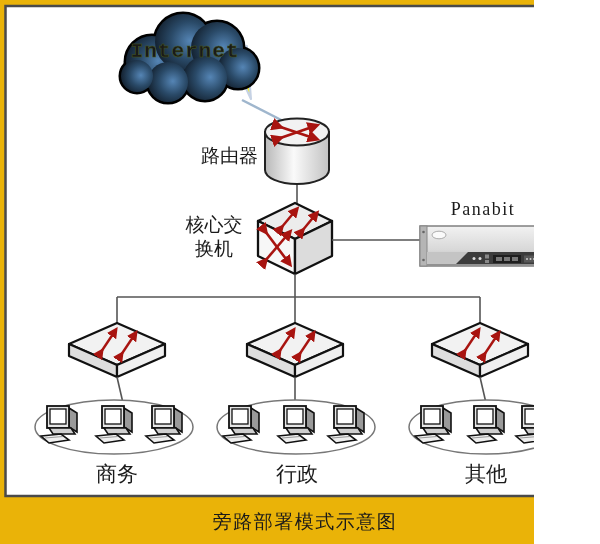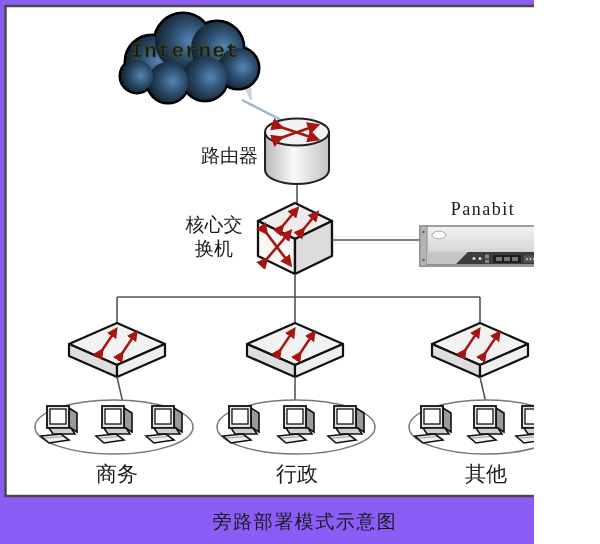--- a/index.html
+++ b/index.html
@@ -1,16 +1,16 @@
 <!DOCTYPE html>
 <html><head>
 <meta charset="utf-8">
 <style>
   html,body{margin:0;padding:0;background:#fff;}
-  .page{position:relative;width:534px;height:544px;background:#8b5cf6;overflow:hidden;
+  .page{position:relative;width:534px;height:544px;background:#eab308;overflow:hidden;
         font-family:"Liberation Sans", sans-serif;}
   svg{position:absolute;left:0;top:0;}
   text{font-family:"Liberation Sans", sans-serif;fill:#1a1a1a;}
   .mono{font-family:"Liberation Mono", monospace;font-weight:bold;}
   .serif{font-family:"Liberation Serif", serif;}
 </style>
 </head>
 <body>
 
 <div class="page">

